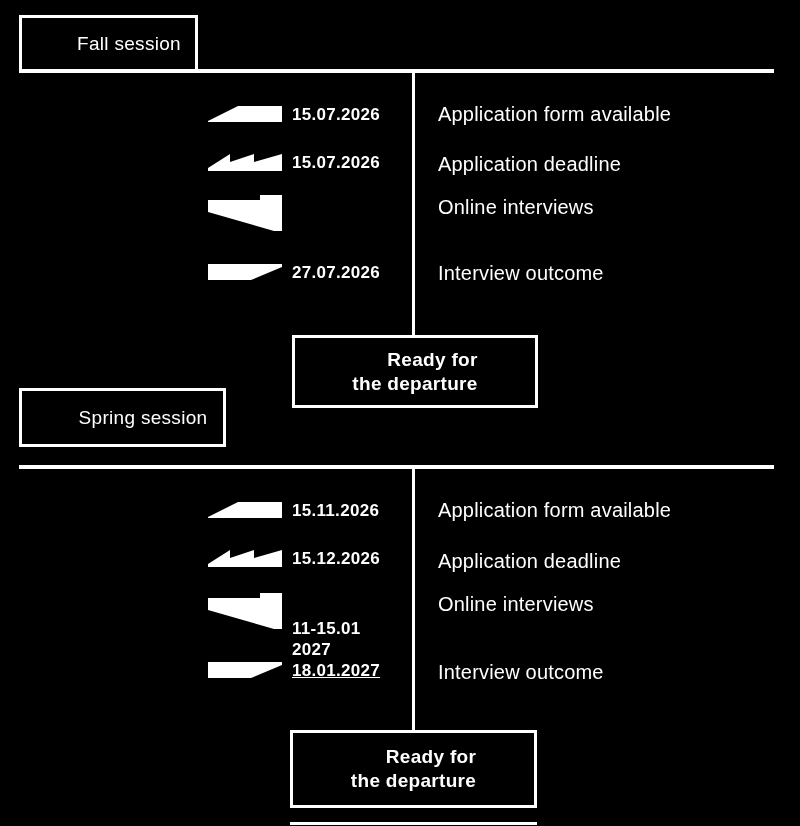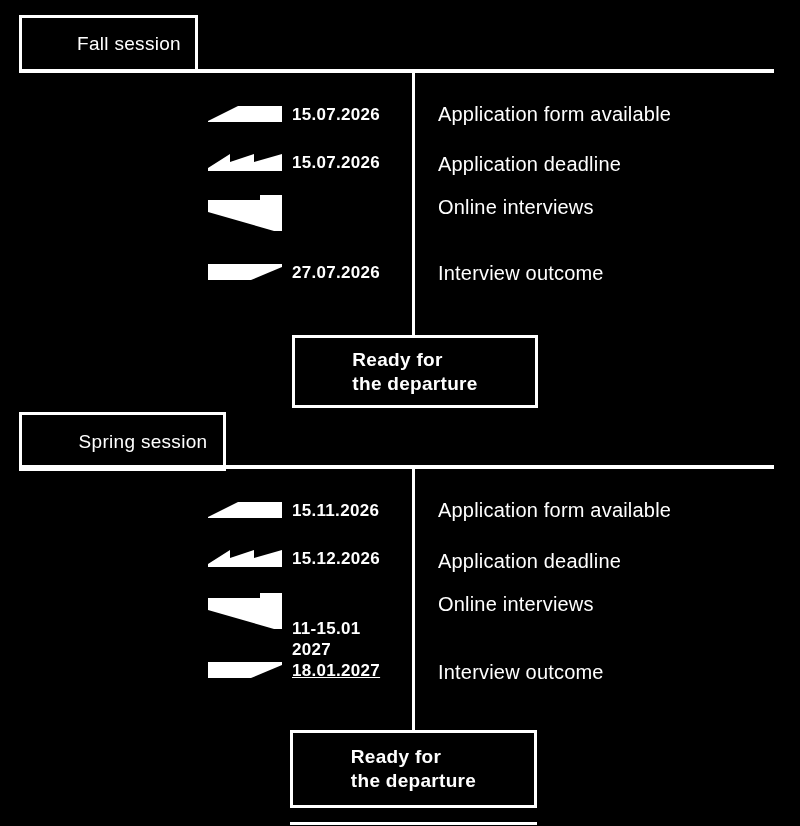--- a/index.html
+++ b/index.html
@@ -44,21 +44,21 @@
     font-size: 20px;
     line-height: 20px;
     letter-spacing: 0.2px;
   }
   .ready-box {
     position: absolute;
     border: 3px solid #ffffff;
     display: flex;
     align-items: center;
     justify-content: center;
-    text-align: left;
+    text-align: right;
     font-weight: bold;
     font-size: 19px;
     line-height: 24px;
     letter-spacing: 0.3px;
     white-space: pre-line;
     background: #000000;
   }
 </style>
 </head>
 <body>
@@ -101,21 +101,21 @@
     </svg>
   </div>
   <div class="date" style="top:262px;">27.07.2026</div>
   <div class="label" style="top:263px;">Interview outcome</div>
 
   <div class="ready-box" style="left:292px; top:335px; width:240px; height:67px;">
     <span>Ready for
 the departure</span>
   </div>
 
-  <div class="session-box" style="left:19px; top:412px; width:160px; height:53px;">
+  <div class="session-box" style="left:19px; top:388px; width:160px; height:53px;">
     <span>Spring session</span>
   </div>
 
   <div class="hline" style="left:19px; top:465px; width:755px;"></div>
   <div class="vline" style="top:469px; height:261px;"></div>
 
   <div class="milestone-icon" style="top:502px;">
     <svg width="74" height="16" viewBox="0 0 74 16" xmlns="http://www.w3.org/2000/svg">
       <polygon points="0,15 30,0 74,0 74,16 0,16" fill="#ffffff"></polygon>
     </svg>

